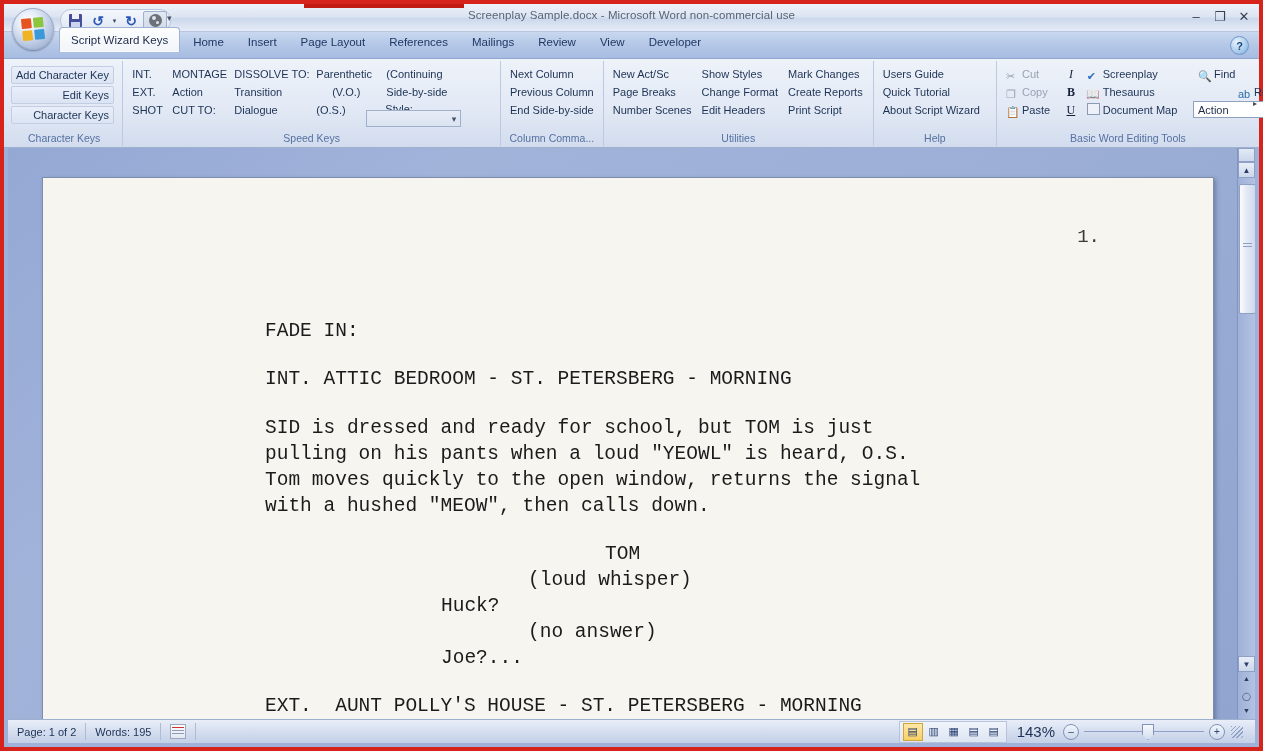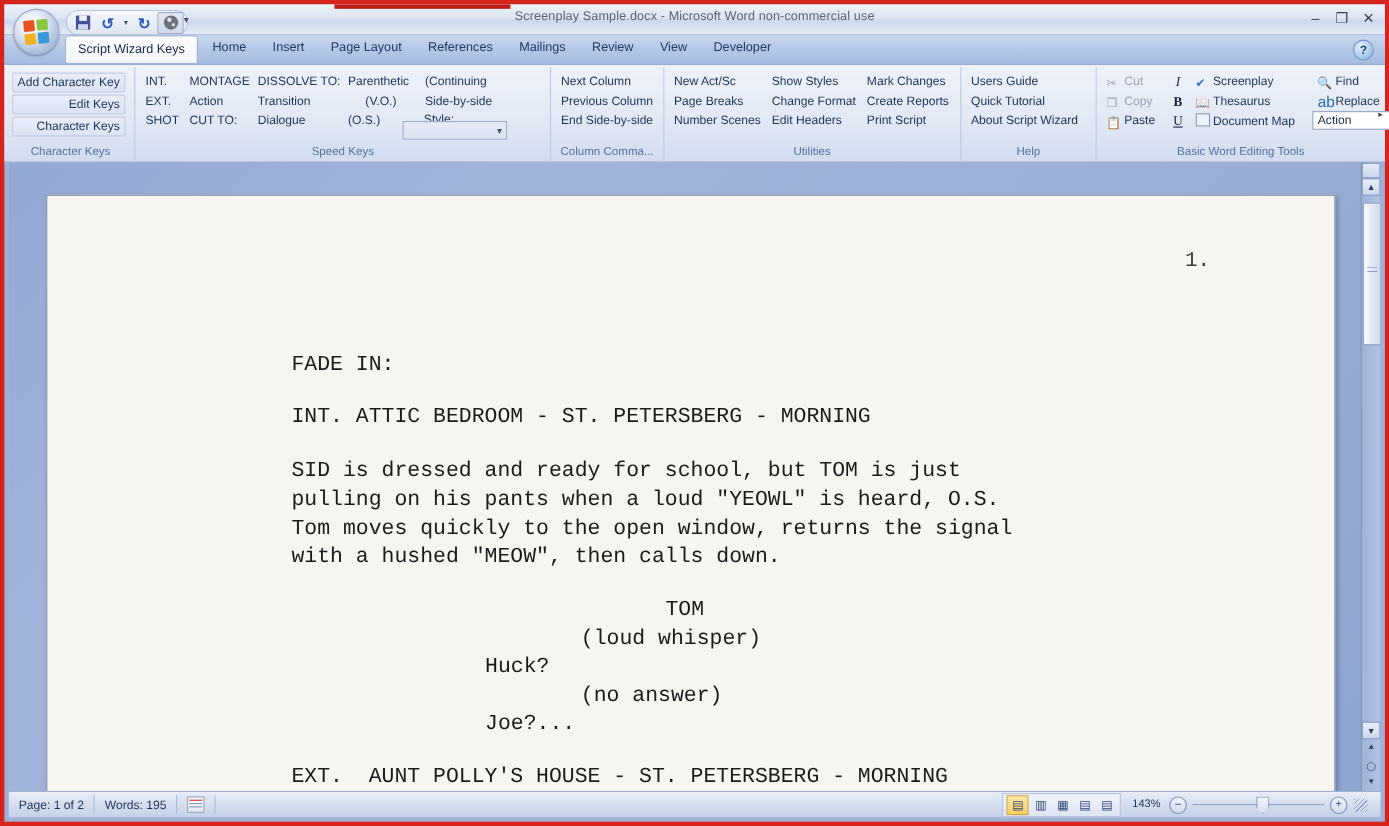--- a/index.html
+++ b/index.html
@@ -54,21 +54,21 @@
   .paint-ico{width:13px;height:13px;border-radius:50%;background:#6b7079;position:relative;}
   .paint-ico:before{content:"";position:absolute;left:3px;top:2px;width:4px;height:4px;border-radius:50%;background:#dfe3ea;}
   .paint-ico:after{content:"";position:absolute;left:7px;top:7px;width:3px;height:3px;border-radius:50%;background:#dfe3ea;}
   .qat-more{position:absolute;left:163px;top:9px;font-size:9px;color:#4a5568;}
   
   .tabstrip{
     position:relative;height:26px;
     background:linear-gradient(to bottom,#c9d8ef 0%,#b4c7e7 50%,#a7bce1 100%);
     border-bottom:1px solid #8fa6ce;
   }
-  .tabs{position:absolute;left:55px;top:0;display:flex;align-items:flex-start;height:20px;}
+  .tabs{position:absolute;left:55px;top:0;display:flex;align-items:flex-end;height:20px;}
   .tab{
     height:21px;padding:0 11px;margin-right:2px;display:flex;align-items:center;
     font-size:11.5px;color:#1f3864;border-radius:4px 4px 0 0;
   }
   .tab.active{
     background:linear-gradient(to bottom,#fdfdfd,#f1f4f9);
     border:1px solid #9fb2d4;border-bottom:none;height:24px;color:#1b2a4a;
     box-shadow:0 -1px 1px rgba(255,255,255,.7) inset;
   }
   .help-orb{
@@ -119,21 +119,21 @@
   .ribbon-more{position:absolute;right:2px;top:40px;font-size:8px;color:#445;}
   
   .mini{display:inline-block;width:13px;height:12px;margin-right:3px;vertical-align:-2px;position:relative;}
   .cut-i{color:#9aa3b4;font-size:11px;}
   .copy-i{color:#9aa3b4;font-size:11px;}
   .paste-i{font-size:11px;}
   .abc-i{font-size:11px;color:#2f6fc0;}
   .thes-i{font-size:11px;color:#3b6eb5;}
   .docmap-i{width:11px;height:10px;border:1px solid #8d9bb2;background:#eef1f7;display:inline-block;vertical-align:-1px;margin-right:3px;}
   .find-i{font-size:11px;color:#2b4f86;}
-  .rep-i{font-size:14px;color:#2b6ea8;}
+  .rep-i{font-size:11px;color:#2b6ea8;margin-left:40px;}
   .fmt-b{font-family:"Liberation Serif",serif;font-weight:bold;font-size:12px;color:#16223a;}
   .fmt-i{font-family:"Liberation Serif",serif;font-style:italic;font-size:12px;color:#16223a;}
   .fmt-u{font-family:"Liberation Serif",serif;text-decoration:underline;font-size:12px;color:#16223a;}
   
   .workspace{
     position:absolute;left:4px;right:4px;top:144px;bottom:27px;
     background:linear-gradient(135deg,#94a8d4 0%,#a2b3da 25%,#9dafd6 55%,#8fa4cf 100%);
     overflow:hidden;
   }
   .page{
@@ -175,21 +175,21 @@
     background:linear-gradient(to bottom,#e9eef8 0%,#d5deef 50%,#c3d0e8 100%);
     border-top:1px solid #9db0d0;
     display:flex;align-items:center;font-size:11px;color:#1c3254;
   }
   .sb-item{padding:0 9px;height:17px;display:flex;align-items:center;border-right:1px solid #aebbd4;}
   .sb-right{margin-left:auto;display:flex;align-items:center;padding-right:12px;gap:0;}
   .viewbtns{display:flex;align-items:center;gap:2px;margin-right:10px;
             background:linear-gradient(to bottom,#f0f4fb,#dde5f3);padding:1px 3px;border:1px solid #b6c3da;}
   .vb{width:18px;height:16px;display:flex;align-items:center;justify-content:center;font-size:11px;color:#2b4272;}
   .vb.sel{background:linear-gradient(to bottom,#ffe9a8,#f7cf63);border:1px solid #d1a53a;}
-  .zoomtxt{font-size:10px;color:#1c3254;margin-right:8px;}
+  .zoomtxt{font-size:15px;color:#1c3254;margin-right:8px;}
   .zoomslider{display:flex;align-items:center;gap:0;}
   .zs-btn{width:14px;height:14px;border-radius:50%;border:1px solid #7f93bb;
     background:linear-gradient(to bottom,#f2f6fc,#cdd9ec);font-size:10px;
     display:flex;align-items:center;justify-content:center;color:#2b4272;line-height:1;}
   .zs-track{width:120px;height:1px;background:#8fa0c5;position:relative;margin:0 5px;}
   .zs-thumb{position:absolute;left:58px;top:-7px;width:10px;height:14px;
     background:linear-gradient(to bottom,#f6f9fd,#d4deef);border:1px solid #7f93bb;
     clip-path:polygon(0 0,100% 0,100% 65%,50% 100%,0 65%);}
   .grip-corner{margin-left:6px;width:12px;height:12px;
     background:repeating-linear-gradient(135deg,#8fa0c5 0 1px,transparent 1px 3px);}

